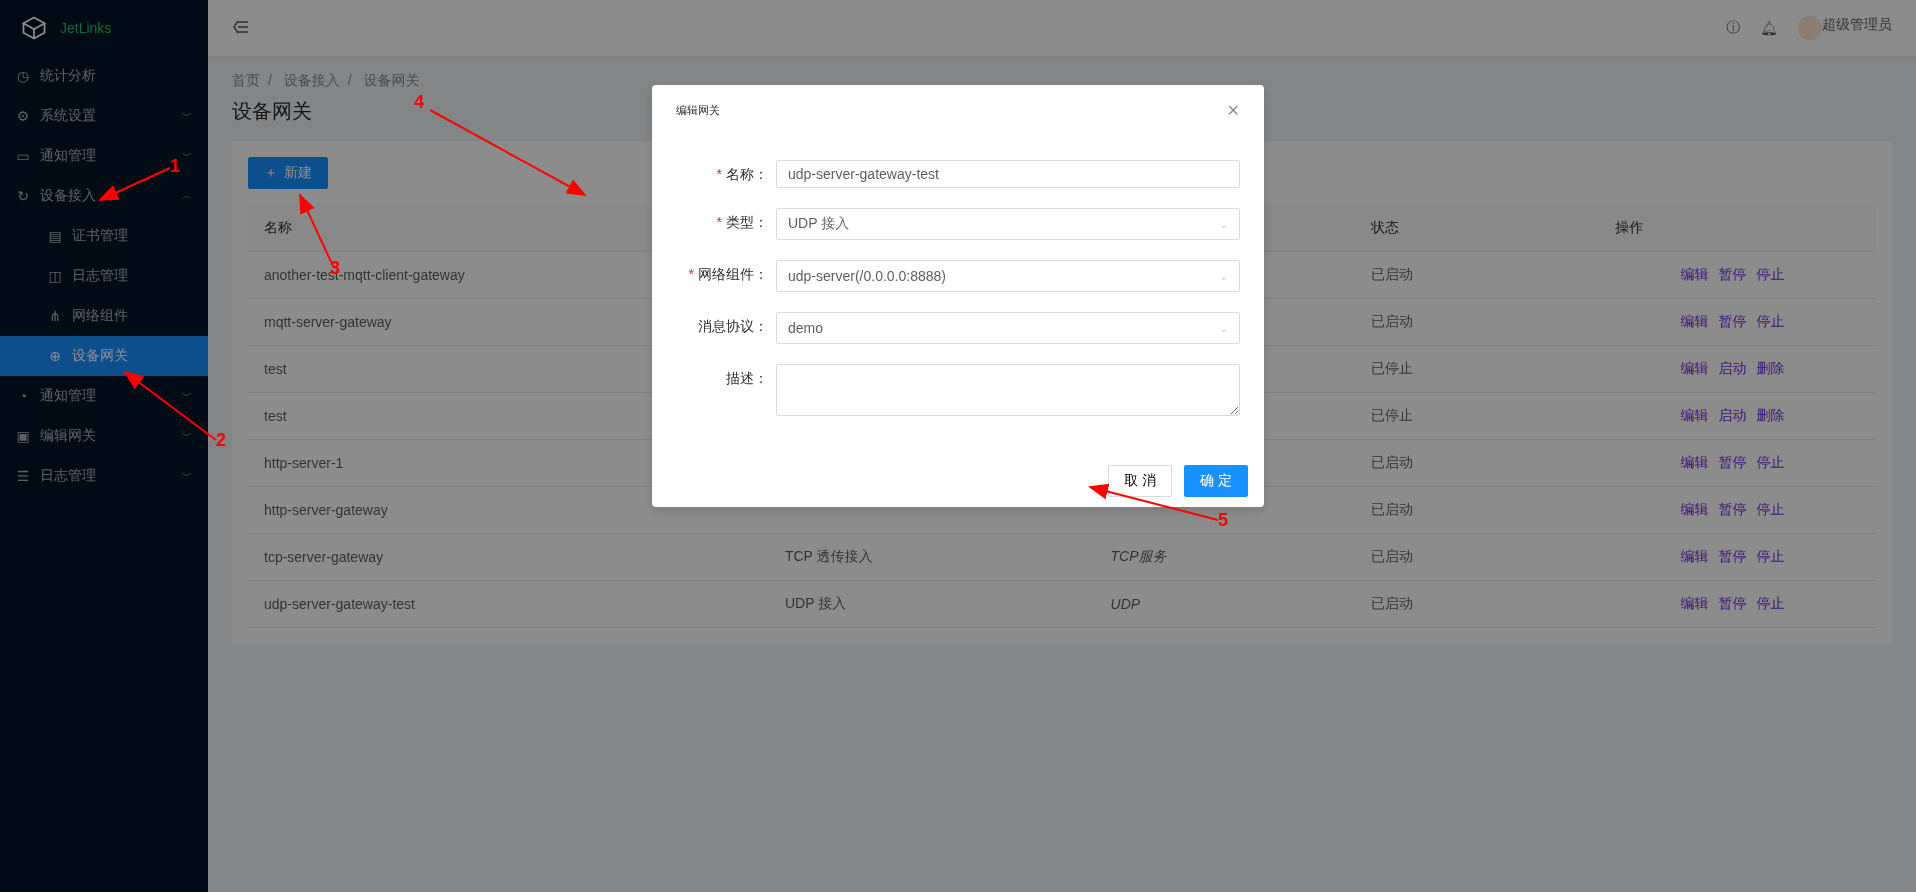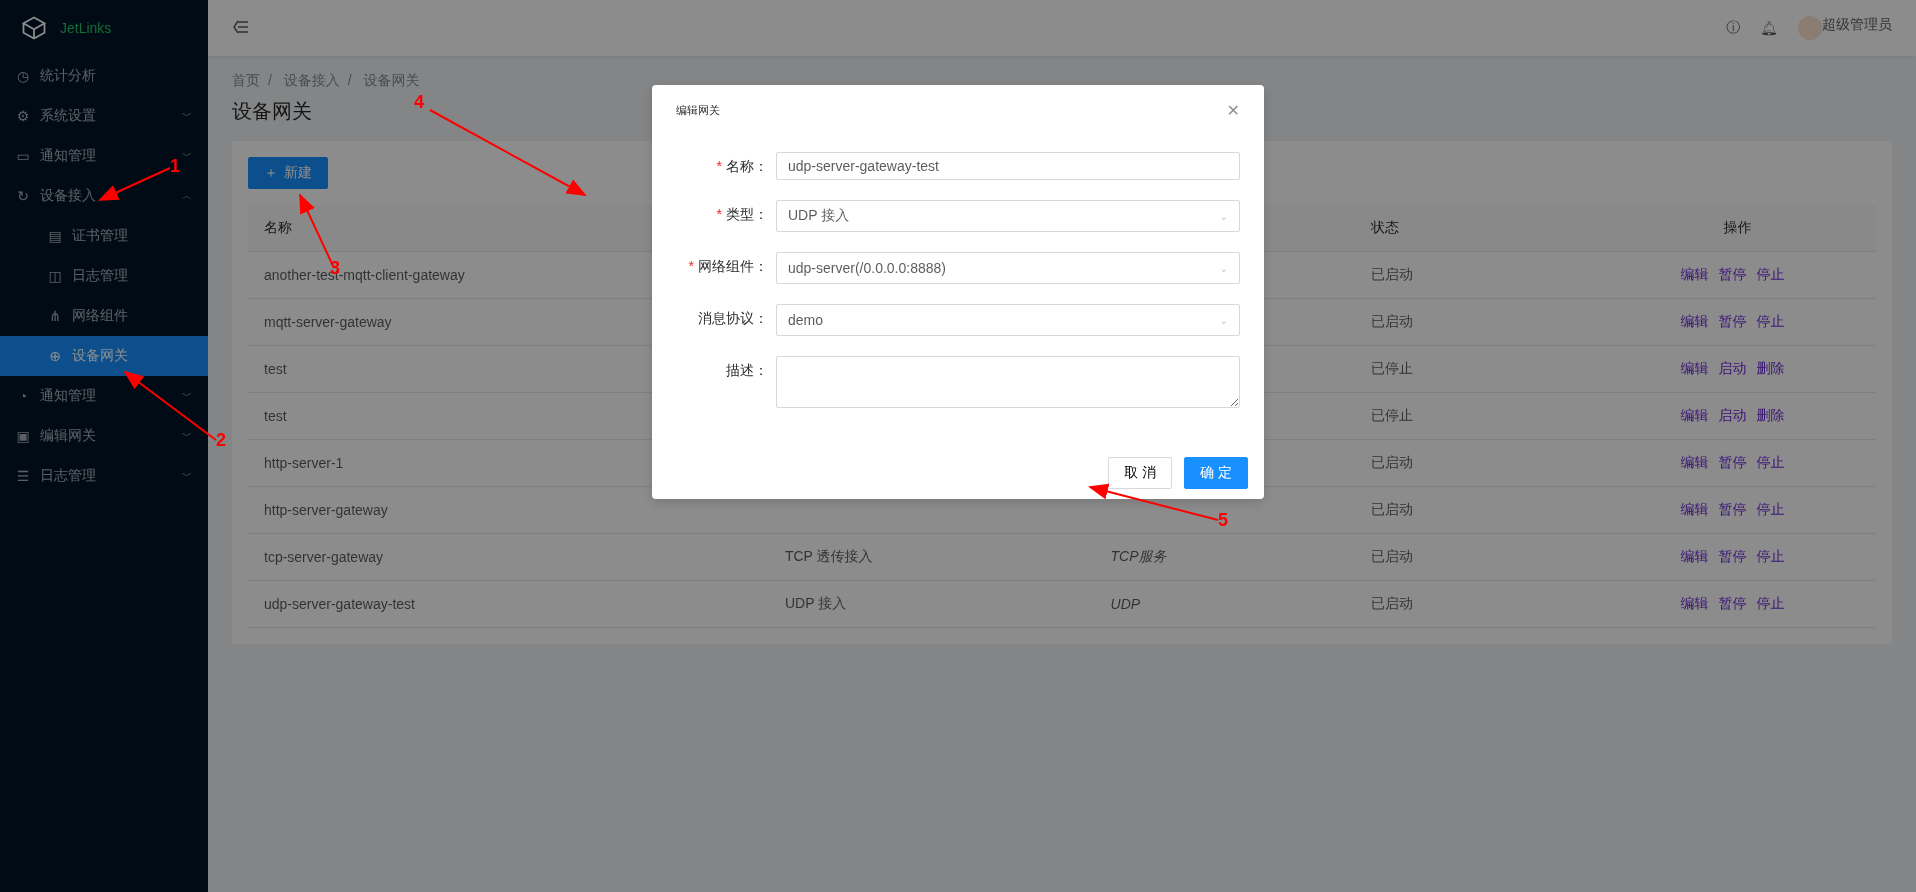--- a/index.html
+++ b/index.html
@@ -25,31 +25,31 @@
 .brd span.sep { margin:0 8px; }
 .page-title { font-size:20px; color:rgba(0,0,0,.85); padding:8px 24px 16px; font-weight:500; }
 .card { margin:0 24px 24px; background:#fff; padding:16px; }
 .btn { display:inline-flex; align-items:center; padding:0 15px; height:32px; border-radius:2px; border:1px solid #d9d9d9; background:#fff; cursor:pointer; }
 .btn-primary { background:#1890ff; border-color:#1890ff; color:#fff; }
 .btn-primary .plus { margin-right:6px; }
 table { width:100%; border-collapse:collapse; margin-top:16px; }
 th, td { text-align:left; padding:14px 16px; border-bottom:1px solid #e8e8e8; color:rgba(0,0,0,.65); }
 th { background:#fafafa; font-weight:500; color:rgba(0,0,0,.85); }
 .ops a { color:#6d28d9; margin-right:10px; cursor:pointer; }
-.col-name { width:32%; } .col-type { width:20%; } .col-net { width:16%;font-style:italic; } .col-status { width:15%; } .col-ops { width:17%; text-align:center; }
+.col-name { width:32%; } .col-type { width:20%; } .col-net { width:16%;font-style:italic; } .col-status { width:15%; } .col-ops { width:17%; text-align:left; }
 td.col-ops { text-align:center; }
 
 
 .overlay { position:fixed; inset:0; background:rgba(0,0,0,.45); z-index:20; }
 .modal { position:fixed; left:50%; top:85px; transform:translateX(-50%); width:612px; background:#fff; border-radius:4px; z-index:30; box-shadow:0 4px 12px rgba(0,0,0,.15); }
 .modal-hd { padding:16px 24px; border-bottom:0; display:flex; justify-content:space-between; align-items:center; }
 .modal-title { font-size:11px; color:rgba(0,0,0,.85); }
 .close-x { cursor:pointer; color:rgba(0,0,0,.45); font-size:16px; }
 .modal-body { padding:16px 24px; }
-.form-row { display:flex; margin-bottom:20px; }
+.form-row { display:flex; margin-bottom:20px;margin-top:8px; }
 .form-lbl { width:100px; text-align:right; padding-right:8px; padding-top:6px; color:rgba(0,0,0,.85); }
 .form-lbl .req { color:#f5222d; margin-right:4px; }
 .form-ctl { flex:1; }
 .inp, .sel, .ta { width:100%; padding:5px 11px; border:1px solid #d9d9d9; border-radius:2px; color:rgba(0,0,0,.65); background:#fff; }
 .sel { display:flex; align-items:center; justify-content:space-between; cursor:pointer; height:32px; }
 .sel .caret { color:rgba(0,0,0,.25); font-size:10px; }
 .ta { min-height:52px; resize:vertical; }
 .modal-ft { padding:10px 16px; text-align:right; }
 .modal-ft .btn { margin-left:8px; }
 

